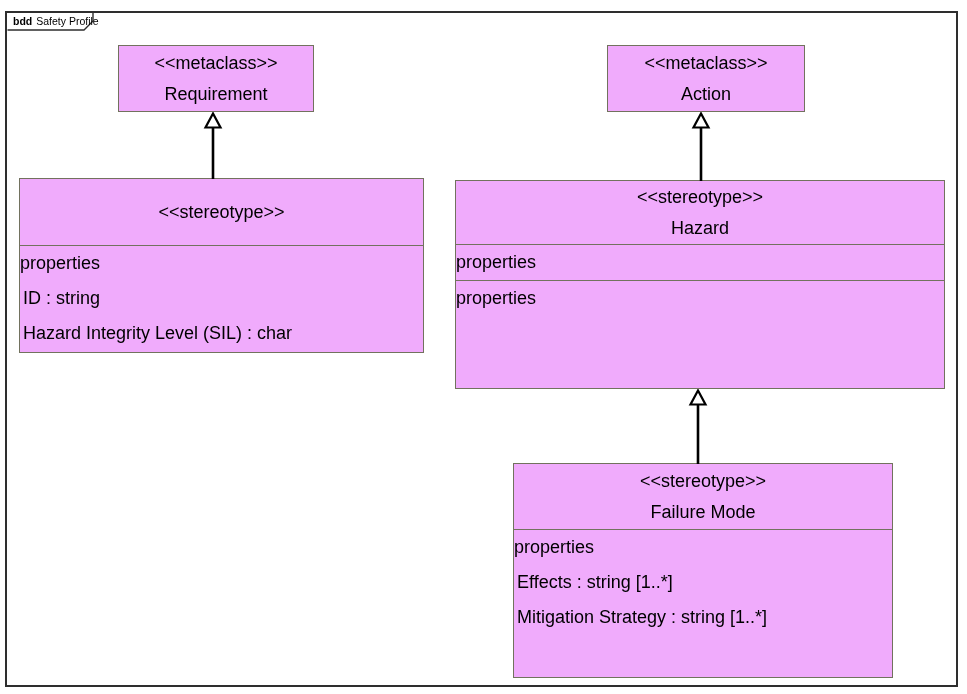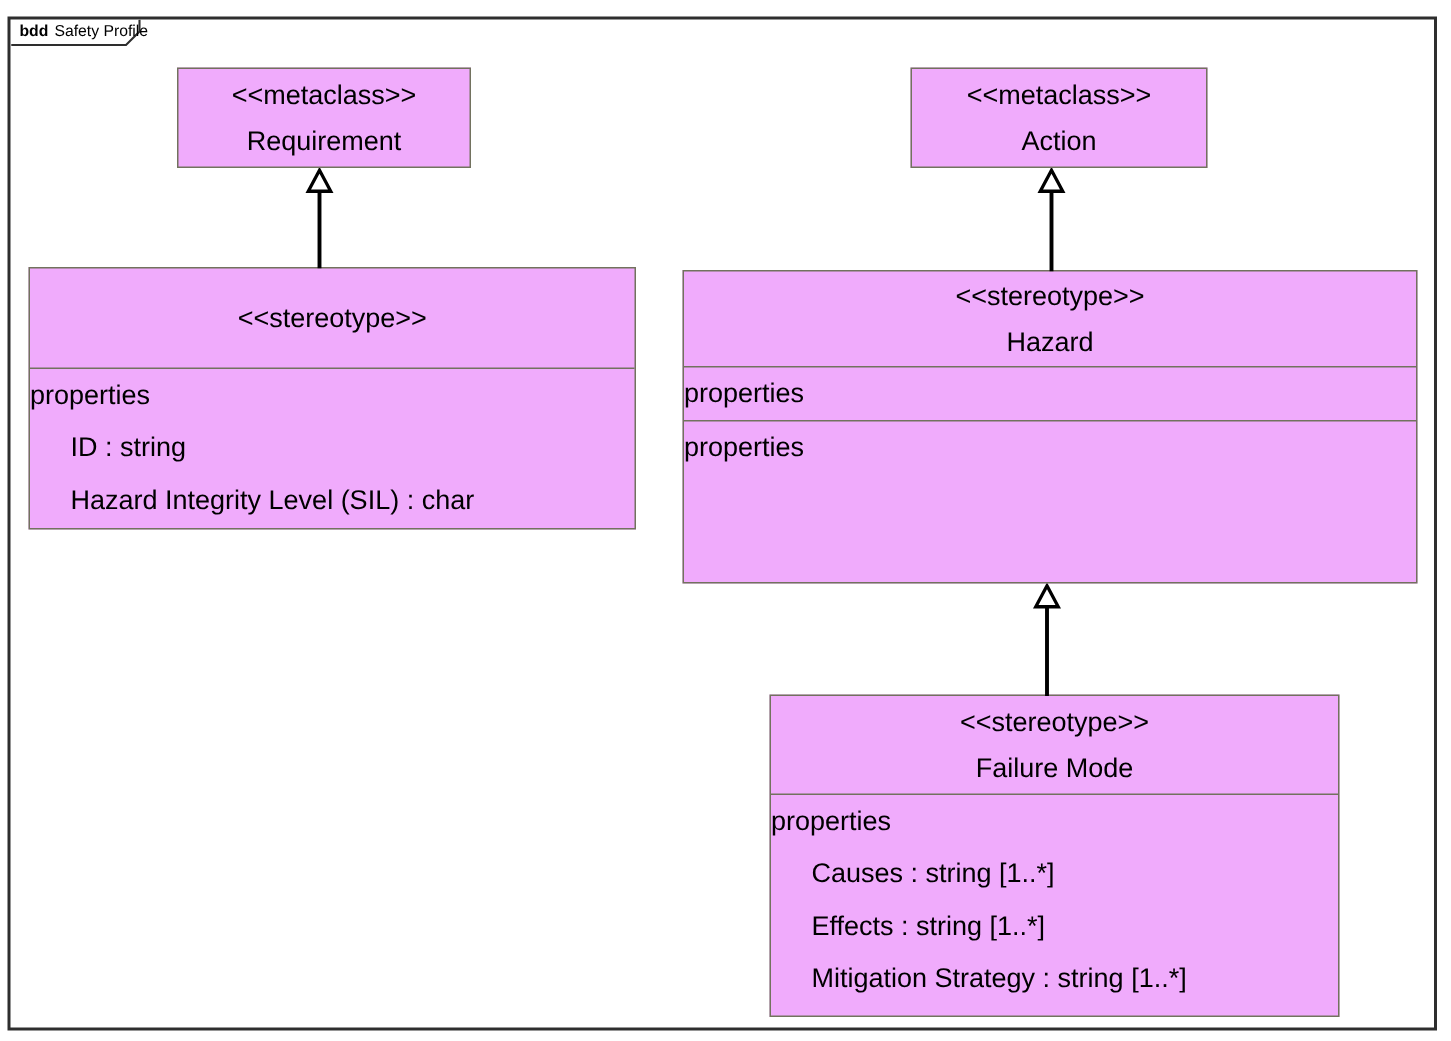--- a/index.html
+++ b/index.html
@@ -25,21 +25,21 @@
   }
   .uml-head {
     display:flex; flex-direction:column; justify-content:center; flex:0 0 auto;
   }
   .uml-head .stereo { line-height:31px; }
   .uml-head .cname  { line-height:31px; font-weight:normal; }
   .compartment {
     border-top:1.5px solid #72725E; flex:1 1 auto; overflow:hidden;
   }
   .comp-label { line-height:35px; text-align:left; }
-  .comp-item  { line-height:35px; text-align:left; padding-left:3px; white-space:nowrap;margin-left:24px; }
+  .comp-item  { line-height:35px; text-align:left; padding-left:3px; white-space:nowrap; }
 
   .gen-arrow { position:absolute; }
 </style>
 </head>
 <body>
 
 <div class="canvas">
 
   <div class="frame"></div>
 
@@ -90,21 +90,20 @@
     </div>
   </div>
 
   <div class="uml-box" style="left:513px; top:463px; width:380px; height:215px;">
     <div class="uml-head" style="height:65px;">
       <div class="stereo">&lt;&lt;stereotype&gt;&gt;</div>
       <div class="cname">Failure Mode</div>
     </div>
     <div class="compartment">
       <div class="comp-label">properties</div>
-      <div class="comp-item">Causes : string [1..*]</div>
       <div class="comp-item">Effects : string [1..*]</div>
       <div class="comp-item">Mitigation Strategy : string [1..*]</div>
     </div>
   </div>
 
   <svg class="gen-arrow" style="left:203px; top:112px;" width="20" height="67">
     <line x1="10" y1="15" x2="10" y2="67" stroke="#000" stroke-width="2.6"></line>
     <polygon points="10,1.5 2.5,15.5 17.5,15.5" fill="#ffffff" stroke="#000" stroke-width="2.2"></polygon>
   </svg>
 

